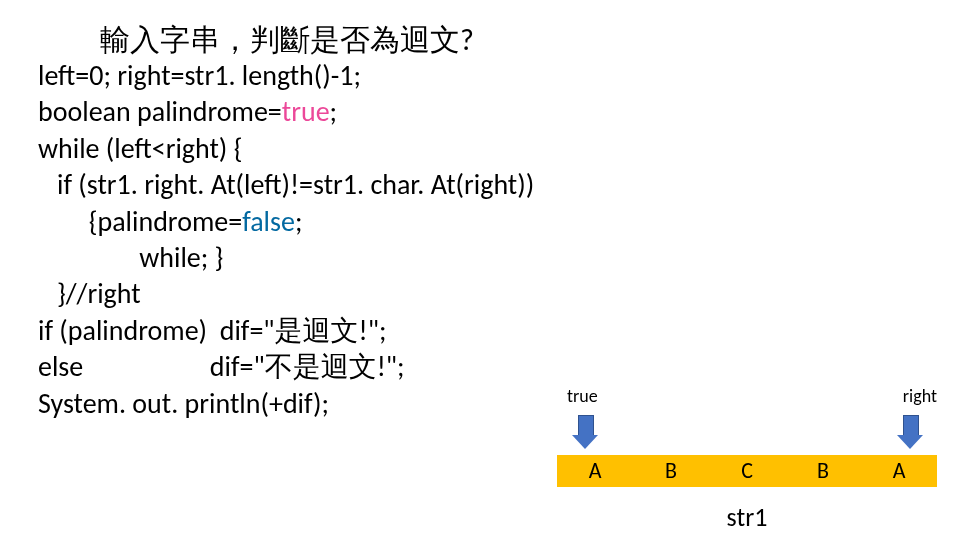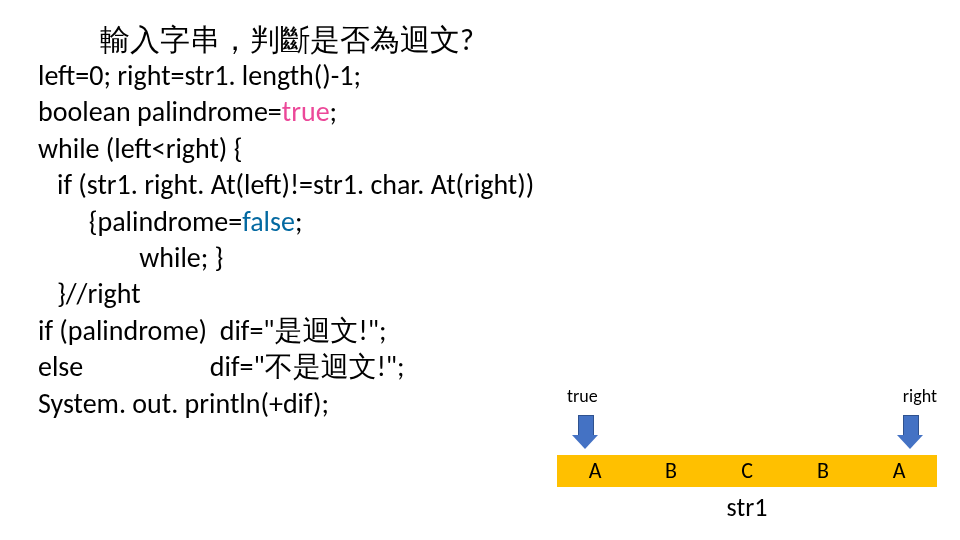--- a/index.html
+++ b/index.html
@@ -96,21 +96,21 @@
   .cell {
     flex: 1;
     text-align: center;
     line-height: 32px;
     font-size: 22px;
     color: #000;
   }
   .str1-label {
     text-align: center;
     font-size: 26px;
-    margin-top: 4px;
+    margin-top: 14px;
   }
 </style>
 </head>
 <body>
 
 <div class="title">輸入字串，判斷是否為迴文?</div>
 
 <div class="code-block">
   <div class="code-line">left=0; right=str1. length()-1;</div>
   <div class="code-line"><span>boolean palindrome=</span><span class="kw-true">true</span><span>;</span></div>

